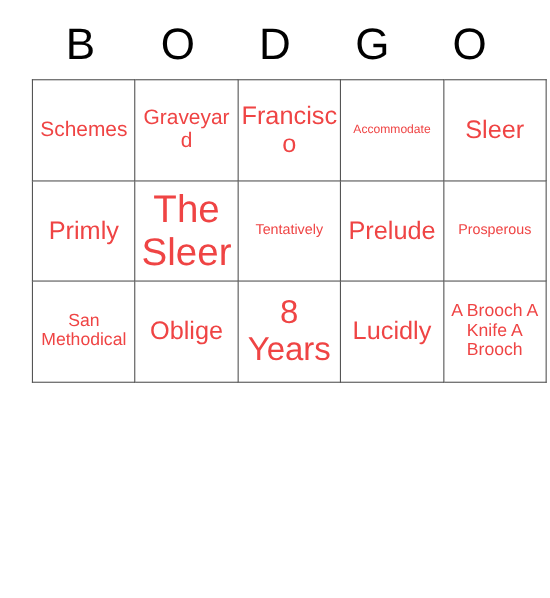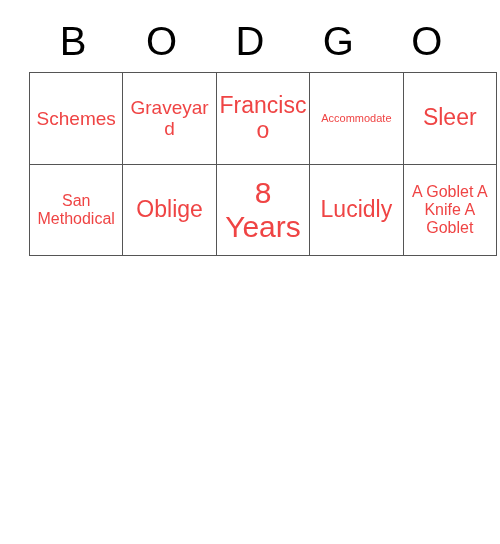--- a/index.html
+++ b/index.html
@@ -85,22 +85,29 @@
   <table id="bingo-grid">
     <tbody>
       <tr>
         <td class="fs-lg">Schemes</td>
         <td class="fs-lg">Graveyard</td>
         <td class="fs-xl">Francisco</td>
         <td class="fs-xs">Accommodate</td>
         <td class="fs-xl">Sleer</td>
       </tr>
       <tr>
+        <td class="fs-xl">Primly</td>
+        <td class="fs-huge">The Sleer</td>
+        <td class="fs-sm">Tentatively</td>
+        <td class="fs-xl">Prelude</td>
+        <td class="fs-sm">Prosperous</td>
+      </tr>
+      <tr>
         <td class="fs-md">San Methodical</td>
         <td class="fs-xl">Oblige</td>
         <td class="fs-xxl">8 Years</td>
         <td class="fs-xl">Lucidly</td>
-        <td class="fs-md">A Goblet A Knife A Goblet</td>
+        <td class="fs-md">A Brooch A Knife A Brooch</td>
       </tr>
     </tbody>
   </table>
 
 </div>
 
 </body></html>

